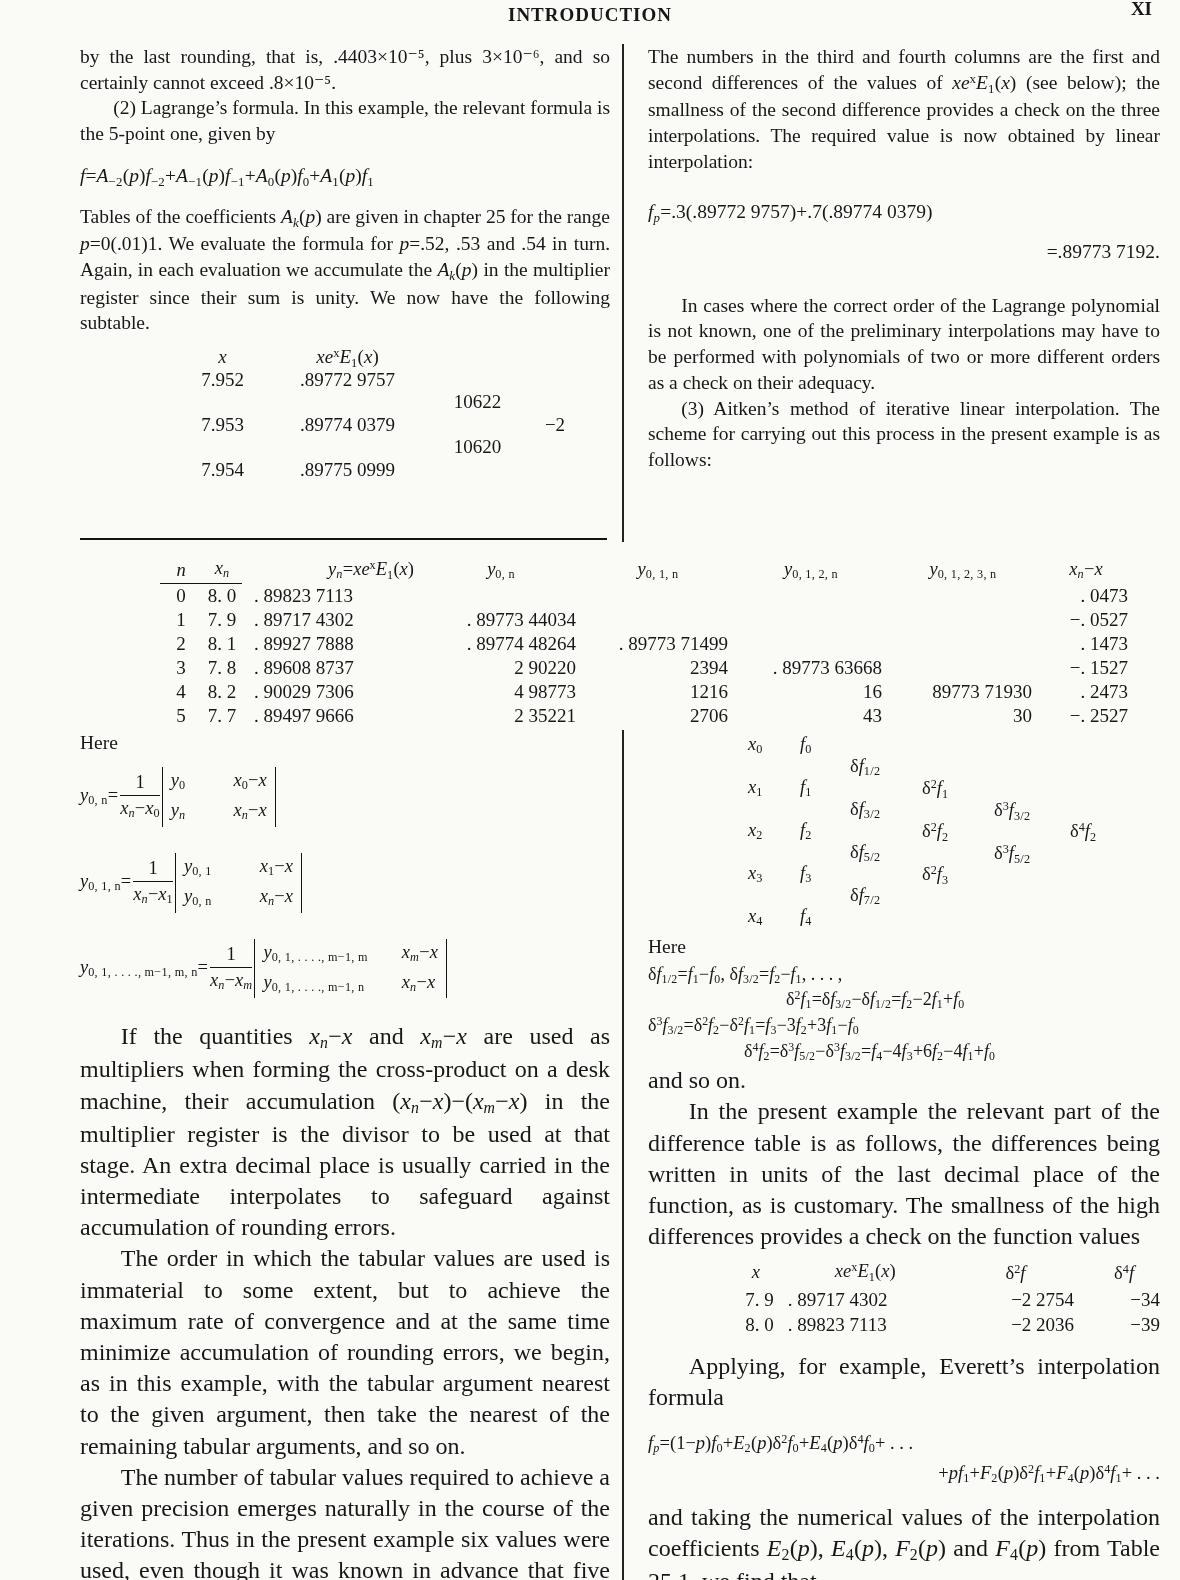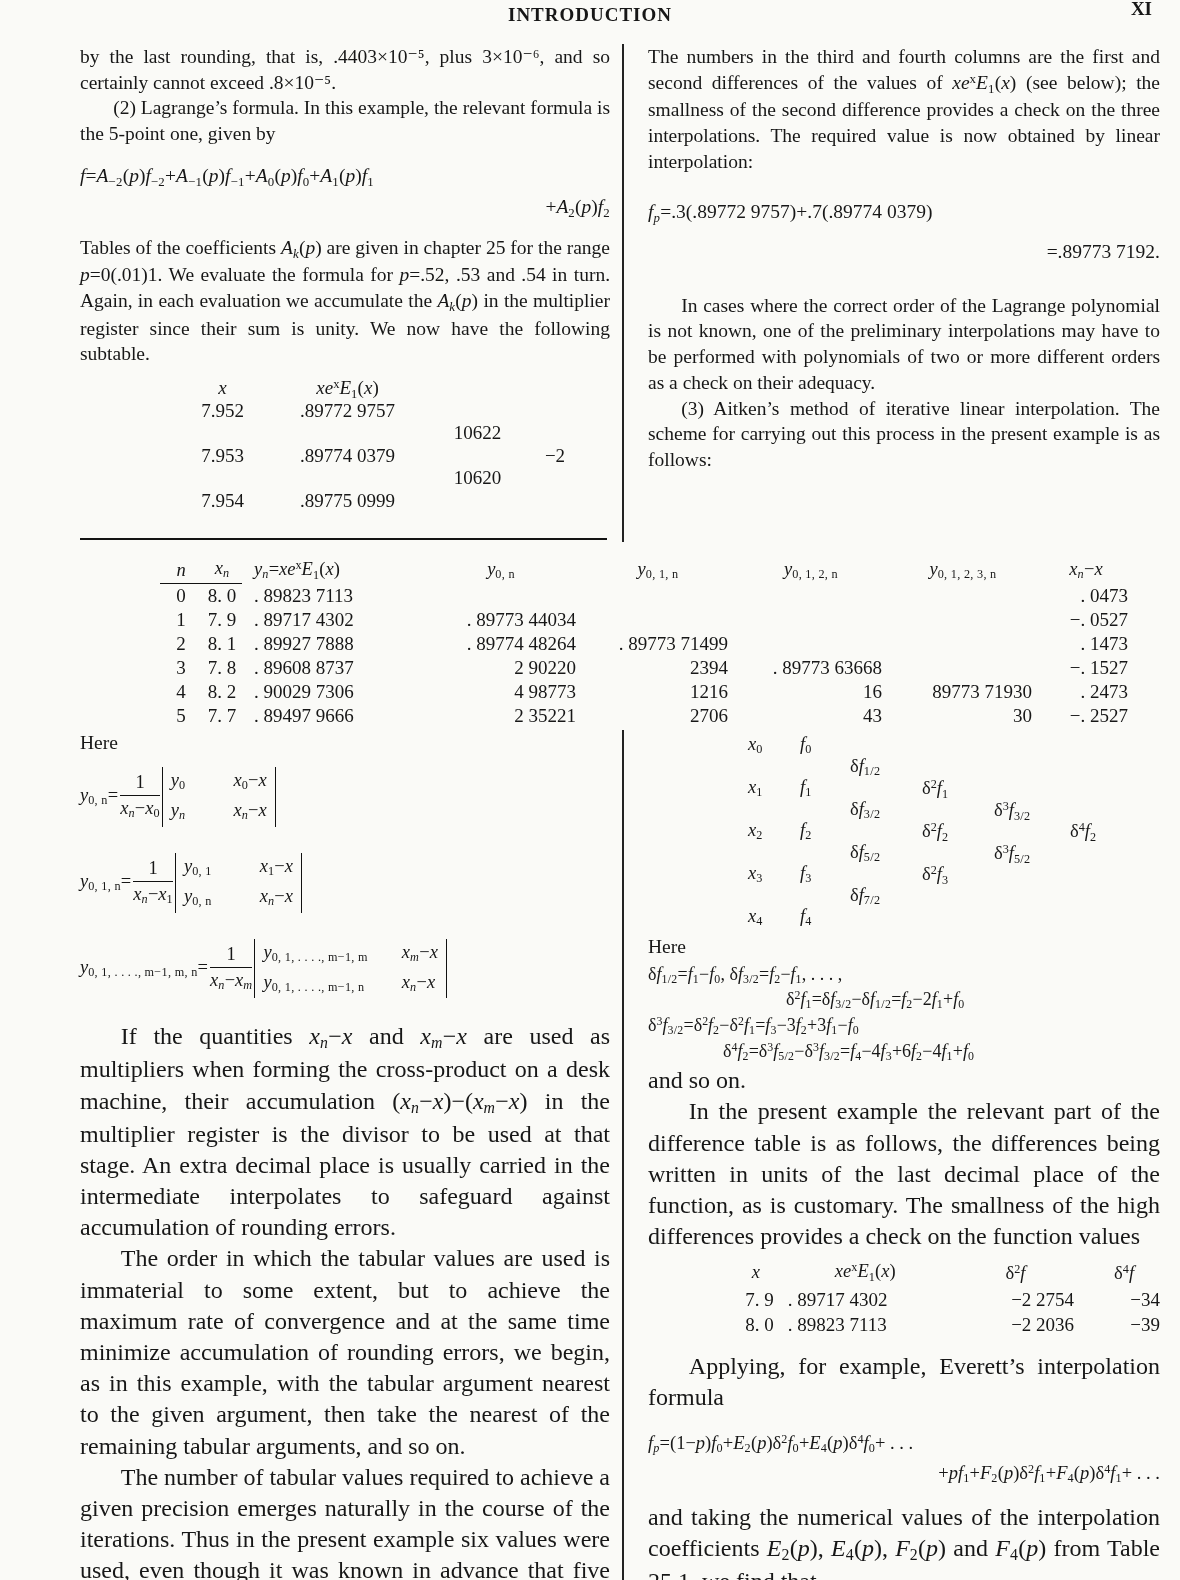--- a/index.html
+++ b/index.html
@@ -42,21 +42,21 @@
   .subtable{display:grid;grid-template-columns:85px 165px 95px 60px;grid-auto-rows:22.5px;margin:10px 0 0 100px;font-size:19px;}
   .subtable span{text-align:center;white-space:pre;}
 
   .hrule{height:2.5px;background:#131313;width:527px;margin-top:auto;margin-bottom:2px;}
 
   
   .widetable{margin:0;height:168px;}
   table.aitken{border-collapse:collapse;margin:16px 0 0 160px;font-size:19px;white-space:pre;}
   table.aitken th{font-weight:normal;font-style:normal;font-size:18.5px;padding:0 0 1px 12px;text-align:center;}
   table.aitken th.u{border-bottom:1.5px solid #111;}
-  table.aitken th.yh{text-align:left;}
+  table.aitken th.yh{text-align:right;}
   table.aitken td{padding:0 0 0 12px;text-align:right;line-height:24px;}
   table.aitken td.c{text-align:center;}
   table.aitken td.l{text-align:left;}
   table.aitken col.w-n{width:30px;}
   table.aitken col.w-xn{width:52px;}
   table.aitken col.w-yn{width:172px;}
   table.aitken col.w-a{width:162px;}
   table.aitken col.w-b{width:152px;}
   table.aitken col.w-c{width:154px;}
   table.aitken col.w-d{width:150px;}
@@ -101,21 +101,20 @@
     <div class="title">INTRODUCTION</div>
     <div class="pageno">XI</div>
   </div>
 
   <div class="cols area1">
     <div class="colL">
       <p class="para">by the last rounding, that is, .4403×10⁻⁵, plus 3×10⁻⁶, and so certainly cannot exceed .8×10⁻⁵.</p>
       <p class="para ind">(2) Lagrange’s formula.  In this example, the relevant formula is the 5-point one, given by</p>
       <div class="disp">
         <span><i>f</i>=<i>A</i><sub>−2</sub>(<i>p</i>)<i>f</i><sub>−2</sub>+<i>A</i><sub>−1</sub>(<i>p</i>)<i>f</i><sub>−1</sub>+<i>A</i><sub>0</sub>(<i>p</i>)<i>f</i><sub>0</sub>+<i>A</i><sub>1</sub>(<i>p</i>)<i>f</i><sub>1</sub></span>
-        <span class="l2r">+<i>A</i><sub>2</sub>(<i>p</i>)<i>f</i><sub>2</sub></span>
       </div>
       <p class="para">Tables of the coefficients <i>A<sub>k</sub></i>(<i>p</i>) are given in chapter 25 for the range <i>p</i>=0(.01)1.  We evaluate the formula for <i>p</i>=.52, .53 and .54 in turn.  Again, in each evaluation we accumulate the <i>A<sub>k</sub></i>(<i>p</i>) in the multiplier register since their sum is unity.  We now have the following subtable.</p>
       <div class="subtable">
         <span style="grid-area:1/1"><i>x</i></span>
         <span style="grid-area:1/2"><i>xe</i><sup>x</sup><i>E</i><sub>1</sub>(<i>x</i>)</span>
         <span style="grid-area:2/1">7.952</span>
         <span style="grid-area:2/2">.89772 9757</span>
         <span style="grid-area:3/3">10622</span>
         <span style="grid-area:4/1">7.953</span>
         <span style="grid-area:4/2">.89774 0379</span>
@@ -297,21 +296,21 @@
         <span style="grid-area:9/1"><i>x</i><sub>4</sub></span>
         <span style="grid-area:9/2"><i>f</i><sub>4</sub></span>
       </div>
 
       <p class="heading" style="margin-top:8px">Here</p>
 
       <div class="deltas">
         <div>δ<i>f</i><sub>1/2</sub>=<i>f</i><sub>1</sub>−<i>f</i><sub>0</sub>, δ<i>f</i><sub>3/2</sub>=<i>f</i><sub>2</sub>−<i>f</i><sub>1</sub>, . . . ,</div>
         <div style="margin-left:138px">δ<sup>2</sup><i>f</i><sub>1</sub>=δ<i>f</i><sub>3/2</sub>−δ<i>f</i><sub>1/2</sub>=<i>f</i><sub>2</sub>−2<i>f</i><sub>1</sub>+<i>f</i><sub>0</sub></div>
         <div style="">δ<sup>3</sup><i>f</i><sub>3/2</sub>=δ<sup>2</sup><i>f</i><sub>2</sub>−δ<sup>2</sup><i>f</i><sub>1</sub>=<i>f</i><sub>3</sub>−3<i>f</i><sub>2</sub>+3<i>f</i><sub>1</sub>−<i>f</i><sub>0</sub></div>
-        <div style="margin-left:75px">δ<sup>4</sup><i>f</i><sub>2</sub>=δ<sup>3</sup><i>f</i><sub>5/2</sub>−δ<sup>3</sup><i>f</i><sub>3/2</sub>=<i>f</i><sub>4</sub>−4<i>f</i><sub>3</sub>+6<i>f</i><sub>2</sub>−4<i>f</i><sub>1</sub>+<i>f</i><sub>0</sub></div>
+        <div style="margin-left:96px">δ<sup>4</sup><i>f</i><sub>2</sub>=δ<sup>3</sup><i>f</i><sub>5/2</sub>−δ<sup>3</sup><i>f</i><sub>3/2</sub>=<i>f</i><sub>4</sub>−4<i>f</i><sub>3</sub>+6<i>f</i><sub>2</sub>−4<i>f</i><sub>1</sub>+<i>f</i><sub>0</sub></div>
       </div>
 
       <p class="para">and so on.</p>
       <p class="para ind">In the present example the relevant part of the difference table is as follows, the differences being written in units of the last decimal place of the function, as is customary.  The smallness of the high differences provides a check on the function values</p>
 
       <table class="dtable">
         <colgroup><col class="d1"><col class="d2"><col class="d3"><col class="d4"></colgroup>
         <thead>
           <tr>
             <th><i>x</i></th>

